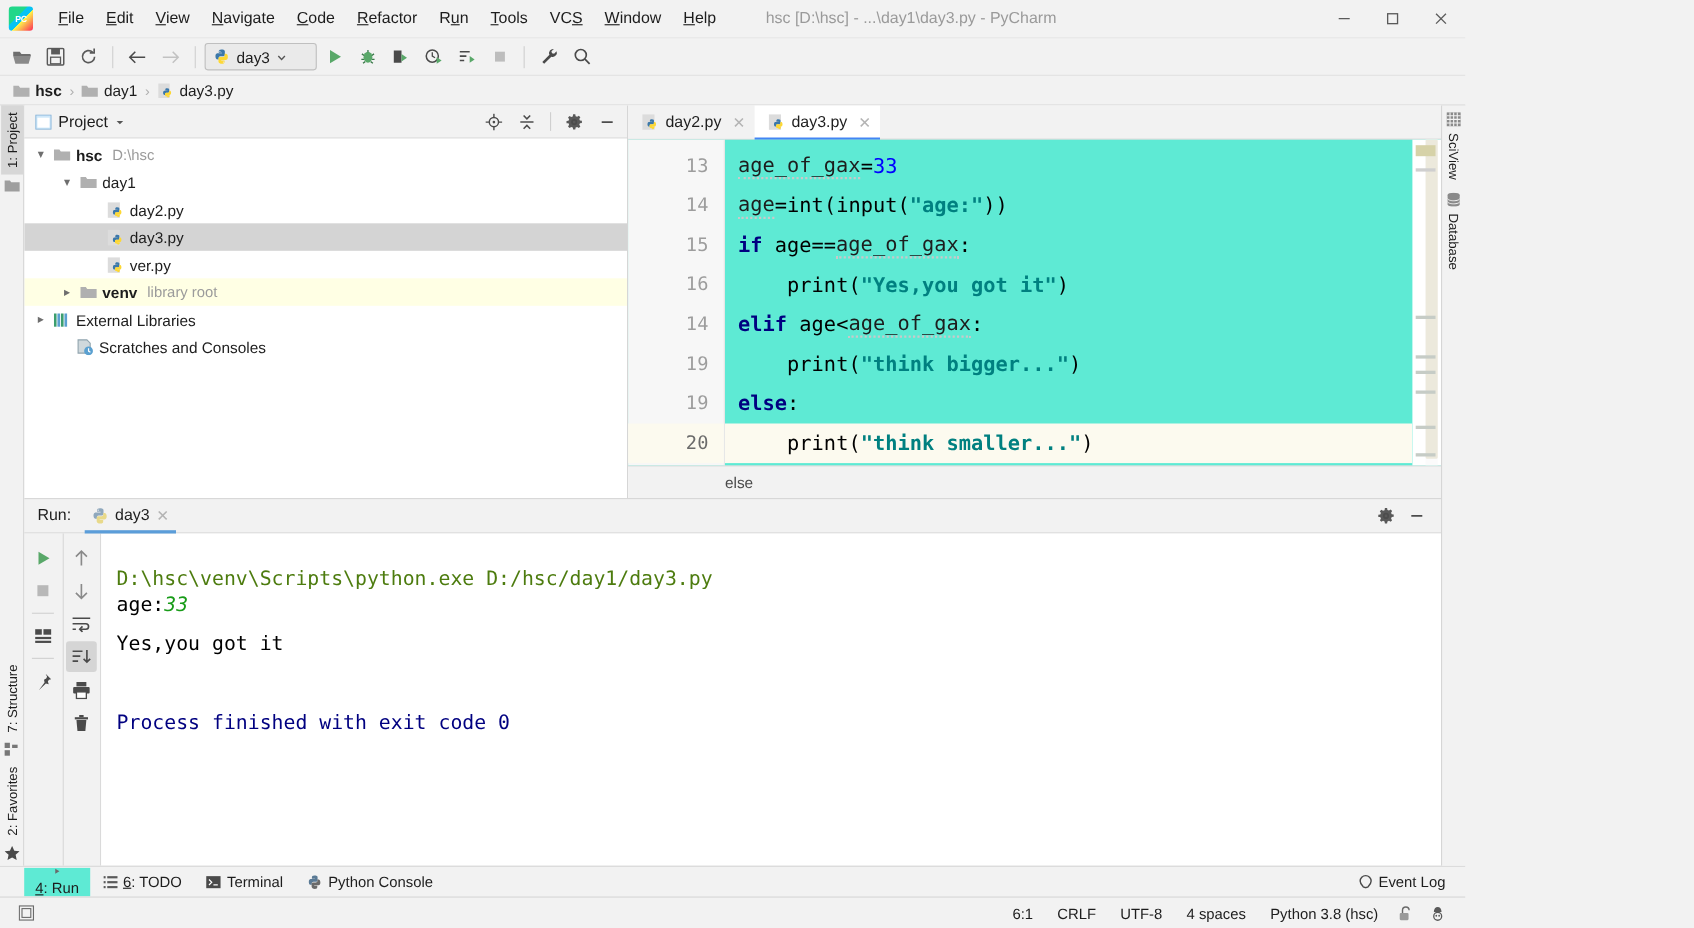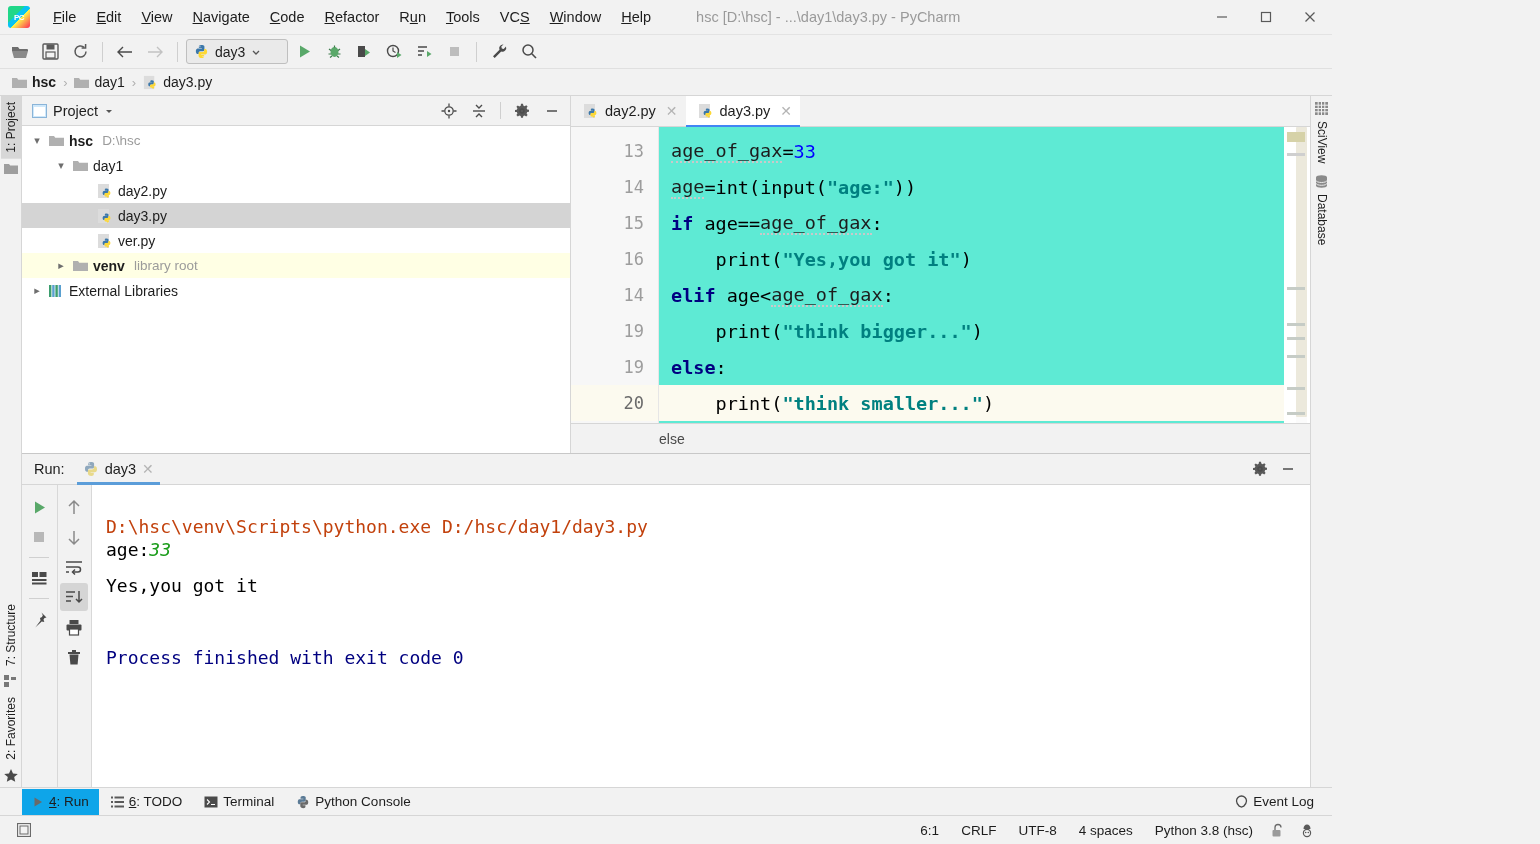--- a/index.html
+++ b/index.html
@@ -139,30 +139,30 @@
   .run-body { flex: 1; display: flex; min-height: 0; }
   .run-tb { width: 70px; min-width: 70px; display: flex; background: #f2f2f2; border-right: 1px solid #d8d8d8; }
   .run-tb-col { width: 35px; display: flex; flex-direction: column; align-items: center; padding-top: 8px; gap: 2px; }
   .run-tb-col.second { border-left: 1px solid #d8d8d8; }
   .rb { width: 28px; height: 28px; display: flex; align-items: center; justify-content: center; border-radius: 3px; }
   .rb.active { background: #d5d5d5; }
   .rb-sep { width: 20px; height: 1px; background: #d0d0d0; margin: 4px 0; }
   .console { flex: 1; background: #fff; font-family: "DejaVu Sans Mono", monospace; font-size: 18px;
     padding: 10px 0 0 14px; overflow: hidden; }
   .coline { height: 36px; display: flex; align-items: center; white-space: pre; }
-  .c-cmd { color: #c2410c; margin-top: 26px; }
+  .c-cmd { color: #4d7c0f; margin-top: 26px; }
   .c-out { color: #000000; }
   .c-in { color: #189b18; font-style: italic; }
   .c-end { color: #000080; }
 
   
   .bottombar { height: 28px; min-height: 28px; display: flex; align-items: center;
     background: #f2f2f2; border-top: 1px solid #d6d6d6; padding-left: 22px; gap: 2px; }
   .bbtn { display: flex; align-items: center; gap: 5px; height: 26px; padding: 0 10px; font-size: 13.5px; }
-  .bbtn.active { background: #0ea5e9; }
+  .bbtn.active { background: #5eead4; flex-direction: column; }
   .bottombar-spacer { flex: 1; }
   .bbtn u { text-decoration: underline; }
 
   
   .statusbar { height: 29px; min-height: 29px; display: flex; align-items: center;
     background: #f2f2f2; border-top: 1px solid #d6d6d6; padding: 0 10px; gap: 0; font-size: 13.5px; color: #1d1d1d;}
   .sb-item { padding: 0 11px; white-space: nowrap; }
   .sb-spacer { flex: 1; }
   .sb-icon { padding: 0 7px; display: flex; align-items: center; color: #4a4a4a; }
 
@@ -454,20 +454,28 @@
               <span class="tw">▸</span>
               <svg width="15" height="14" viewBox="0 0 15 14">
                   <rect x="0" y="1" width="2.4" height="12" fill="#3c9e6e"></rect>
                   <rect x="3.2" y="1" width="2.4" height="12" fill="#5aa0d0"></rect>
                   <rect x="6.4" y="1" width="2.4" height="12" fill="#3c9e6e"></rect>
                   <rect x="9.6" y="1" width="2.4" height="12" fill="#5aa0d0"></rect>
                 </svg>
               <span class="tree-label">External Libraries</span>
             </div>
 
+            <div class="tree-row" style="padding-left:47px">
+              <svg width="16" height="15" viewBox="0 0 16 15">
+                  <path d="M2 1h8l3 3v9H2z" fill="#cfd8dc" stroke="#90a4ae"></path>
+                  <circle cx="11.5" cy="11" r="4" fill="#5aa0d0"></circle>
+                  <path d="M11.5 8.6v2.6l1.7 1" stroke="#fff" stroke-width="1.1" fill="none"></path>
+                </svg>
+              <span class="tree-label">Scratches and Consoles</span>
+            </div>
           </div>
         </div>
 
         <div class="editor-col">
           <div class="tabstrip">
             <div class="etab">
               <svg width="16" height="16" viewBox="0 0 16 16">
                   <rect x="1" y="1" width="11" height="14" fill="#dcdcdc"></rect>
                   <path d="M9.5 5.5c-1.3 0-1.7.5-1.7 1.3v.9h2.1v.3H7s-1.4-.1-1.4 2 1.3 2 1.3 2h.7v-1s0-1 1.1-1h1.8s1-.1 1-1V6.6s.1-1.1-2-1.1z" fill="#3c78aa"></path>
                   <path d="M10.2 14.5c1.3 0 1.7-.5 1.7-1.3v-.9H9.8v-.3H12s1.4.1 1.4-2-1.3-2-1.3-2h-.7v1s0 1-1.1 1H8.5s-1 .1-1 1v1.4s-.1 1.1 2 1.1z" fill="#fdd835"></path>

